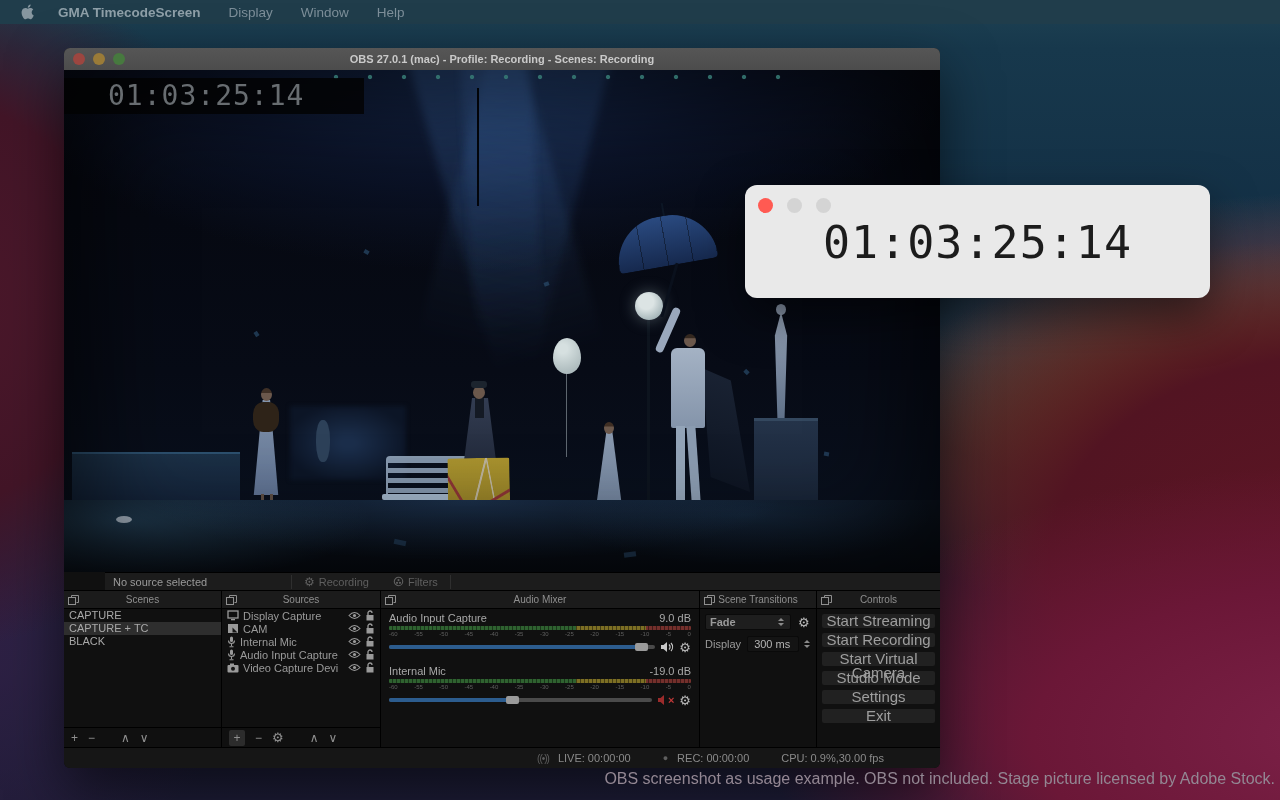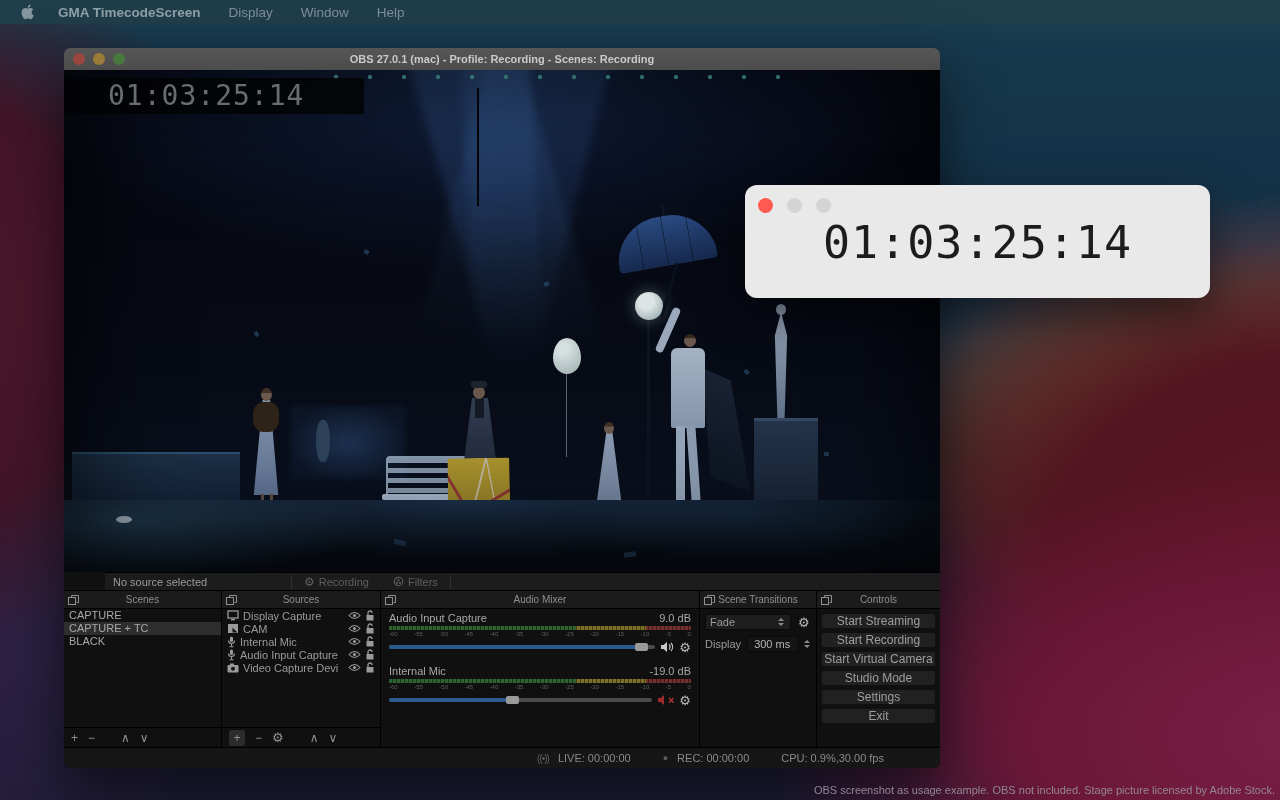--- a/index.html
+++ b/index.html
@@ -177,52 +177,52 @@
   .fill { height:100%; background:#2c5c8e; border-radius:2px; position:relative; }
   .handle { position:absolute; right:-6px; top:-2px; width:13px; height:8px; background:#9a9a9a;
     border-radius:2px; }
   .mix-gap { height:9px; }
   .mute-x { color:#c03838; font-size:11px; font-weight:bold; margin-left:-4px; line-height:1; }
   
   .tr-body { padding:5px 5px 0 5px; font-size:11px; color:#9a9a9a; }
   .tr-row { display:flex; align-items:center; }
   .select-box { width:86px; height:16px; background:#1e1e1e; border:1px solid #0a0a0a;
     border-radius:2px; display:flex; align-items:center; padding:0 4px; }
-  .select-box .sel-label { flex:1; }
+  .select-box .sel-label { flex:1;font-weight:bold; }
   .chev-stack { display:flex; flex-direction:column; gap:2px; align-items:center; width:10px; }
   .chev { width:0; height:0; border-left:3px solid transparent; border-right:3px solid transparent; }
   .chev.up { border-bottom:3px solid #8a8a8a; }
   .chev.down { border-top:3px solid #8a8a8a; }
   .tr-row2 { margin-top:6px; }
   .dur-label { width:47px; }
   .spin-box { width:57px; height:16px; background:#141414; border:1px solid #0a0a0a;
     border-radius:2px; color:#b5b5b5; padding-left:6px; line-height:14px; }
   .tr-row2 .chev-stack { margin-left:3px; }
   
   .ctl-body { padding:5px; }
   .ctl-btn { width:100%; height:14px; margin-bottom:5px; background:#212121; border-radius:2px;
-    color:#9e9e9e; font-size:12px; line-height:14px; text-align:center; }
+    color:#9e9e9e; font-size:15px; line-height:14px; text-align:center; }
   
   .statusbar { height:21px; background:#161616; border-top:1px solid #000; display:flex;
     align-items:center; justify-content:flex-end; gap:9px; padding-right:56px;
     font-size:11px; color:#8a8a8a; }
   .live-glyph { color:#5f5f5f; letter-spacing:-1px; font-size:10px; }
   .rec-dot { color:#5f5f5f; font-size:9px; }
   .sb-gap { width:14px; }
   
   .tcwin { position:absolute; left:745px; top:185px; width:465px; height:113px; background:#e9e9e9;
     border-radius:12px; box-shadow:0 18px 45px rgba(0,0,0,.5); }
   .tcwin .lights { position:absolute; left:13px; top:13px; display:flex; gap:14px; }
   .tcwin .light { width:15px; height:15px; border-radius:50%; }
   .tcwin .light.red { background:#ff5a52; }
   .tcwin .light.gray { background:#d4d4d4; }
   .tcwin .tctext { position:absolute; left:0; right:0; top:31px; text-align:center;
     font-family:"DejaVu Sans Mono", monospace; font-size:45px; color:#1c1c1c; letter-spacing:1px; }
   
-  .attribution { position:absolute; right:5px; bottom:4px; font-size:11px; color:#938793; }
+  .attribution { position:absolute; right:5px; bottom:12px; font-size:16px; color:#938793; }
   svg.ic { display:block; }
 </style>
 </head>
 <body>
 
 <div class="screen">
 
   <div class="menubar">
     <svg class="apple" viewBox="0 0 14 17">
       <path d="M11.5 9c0-2 1.6-3 1.7-3.1-.9-1.4-2.4-1.6-2.9-1.6-1.2-.1-2.4.7-3 .7-.6 0-1.6-.7-2.6-.7C3.3 4.3 2 5.1 1.3 6.3c-1.4 2.4-.4 6 1 8 .7 1 1.5 2.1 2.6 2 1-.1 1.4-.7 2.6-.7 1.2 0 1.6.7 2.6.7 1.1 0 1.8-1 2.5-2 .8-1.1 1.1-2.2 1.1-2.3-.1 0-2.2-.8-2.2-3zM9.6 2.8c.5-.7.9-1.6.8-2.5-.8 0-1.7.5-2.3 1.2-.5.6-.9 1.5-.8 2.4.9.1 1.8-.4 2.3-1.1z"></path>

